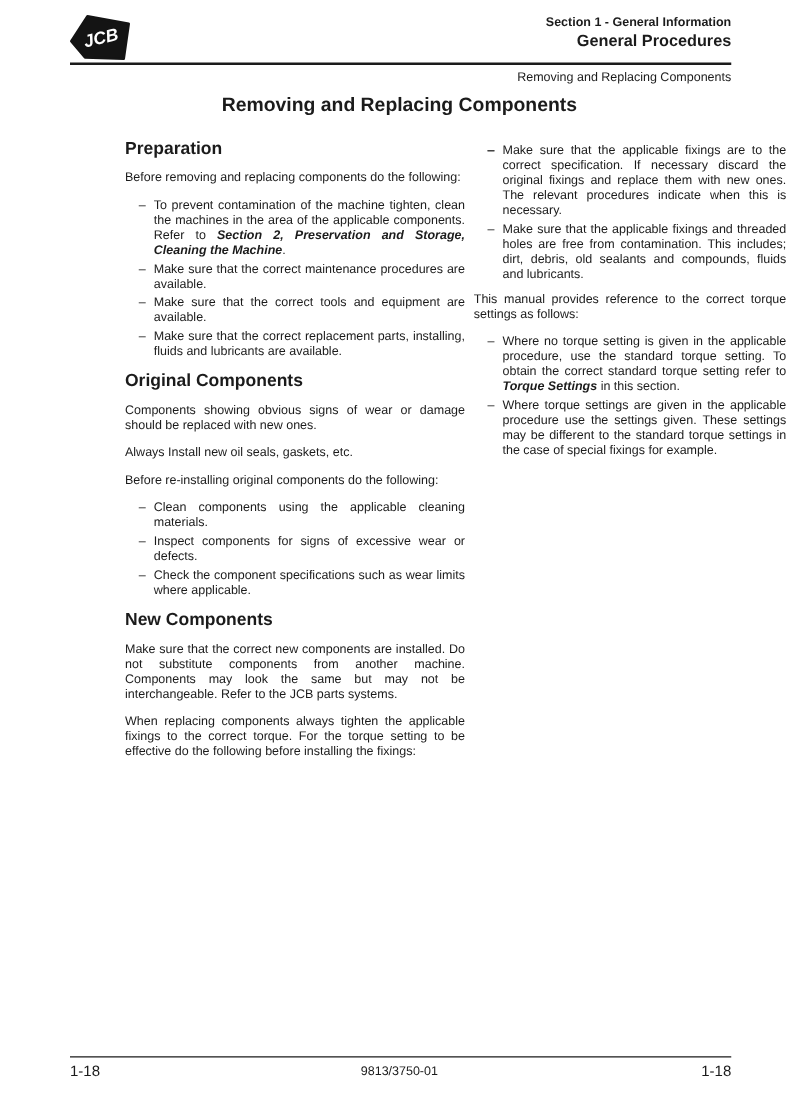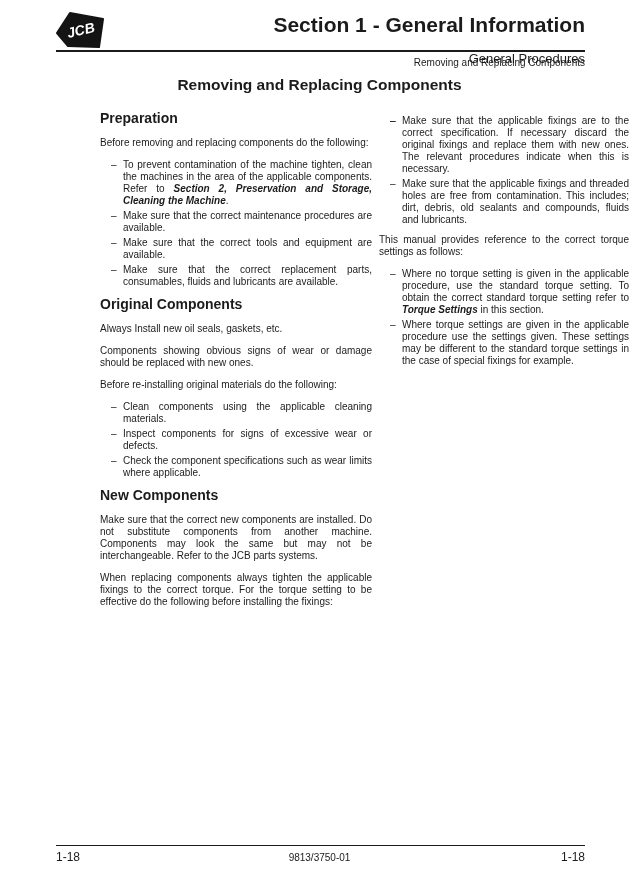--- a/index.html
+++ b/index.html
@@ -7,22 +7,22 @@
     position:relative;
     width:639px; height:893px;
     background:#ffffff;
     color:#1b1b1b;
     font-family:"Liberation Sans", sans-serif;
     overflow:hidden;
   }
   
   .logo-wrap { position:absolute; left:54px; top:8px; width:56px; height:46px; }
   .header-right { position:absolute; right:54px; top:13px; text-align:right; line-height:1.15; }
-  .section-title { font-size:21px; font-weight:700; }
-  .section-subtitle { font-size:13px; font-weight:400; margin-top:15px; }
+  .section-title { font-size:10px; font-weight:700; }
+  .section-subtitle { font-size:13px; font-weight:700; margin-top:1px; }
   .header-rule { position:absolute; left:56px; right:54px; top:50px; border-top:2px solid #1b1b1b; }
   .breadcrumb { position:absolute; right:54px; top:57px; font-size:10px; }
   .page-title { position:absolute; left:0; right:0; top:76px; text-align:center; font-size:15.5px; font-weight:700; }
   
   .columns {
     position:absolute; left:56px; top:110px; width:529px;
     display:grid; grid-template-columns:272px 250px; column-gap:7px;
     font-size:10px; line-height:12px;margin-left:44px;
   }
   .heading { font-size:14px; font-weight:700; line-height:16px; margin:7px 0 11px 0; }
@@ -62,26 +62,26 @@
   <div class="page-title">Removing and Replacing Components</div>
 
   <div class="columns">
     <div class="col">
         <div class="heading">Preparation</div>
         <div class="para"><span>Before removing and replacing components do the following:</span></div>
         <div class="bullets">
           <div class="bullet"><span class="bullet-marker">–</span><span>To prevent contamination of the machine tighten, clean the machines in the area of the applicable components. Refer to </span><span class="ref">Section 2, Preservation and Storage, Cleaning the Machine</span><span>.</span></div>
           <div class="bullet"><span class="bullet-marker">–</span><span>Make sure that the correct maintenance procedures are available.</span></div>
           <div class="bullet"><span class="bullet-marker">–</span><span>Make sure that the correct tools and equipment are available.</span></div>
-          <div class="bullet"><span class="bullet-marker">–</span><span>Make sure that the correct replacement parts, consumables, fluids and lubricants are available.</span></div>
+          <div class="bullet"><span class="bullet-marker">–</span><span>Make sure that the correct replacement parts, installing, fluids and lubricants are available.</span></div>
         </div>
         <div class="heading">Original Components</div>
+        <div class="para"><span>Components showing obvious signs of wear or damage should be replaced with new ones.</span></div>
         <div class="para"><span>Always Install new oil seals, gaskets, etc.</span></div>
-        <div class="para"><span>Components showing obvious signs of wear or damage should be replaced with new ones.</span></div>
-        <div class="para"><span>Before re-installing original materials do the following:</span></div>
+        <div class="para"><span>Before re-installing original components do the following:</span></div>
         <div class="bullets">
           <div class="bullet"><span class="bullet-marker">–</span><span>Clean components using the applicable cleaning materials.</span></div>
           <div class="bullet"><span class="bullet-marker">–</span><span>Inspect components for signs of excessive wear or defects.</span></div>
           <div class="bullet"><span class="bullet-marker">–</span><span>Check the component specifications such as wear limits where applicable.</span></div>
         </div>
         <div class="heading">New Components</div>
         <div class="para"><span>Make sure that the correct new components are installed. Do not substitute components from another machine. Components may look the same but may not be interchangeable. Refer to the JCB parts systems.</span></div>
         <div class="para"><span>When replacing components always tighten the applicable fixings to the correct torque. For the torque setting to be effective do the following before installing the fixings:</span></div>
       </div>
     <div class="col">

